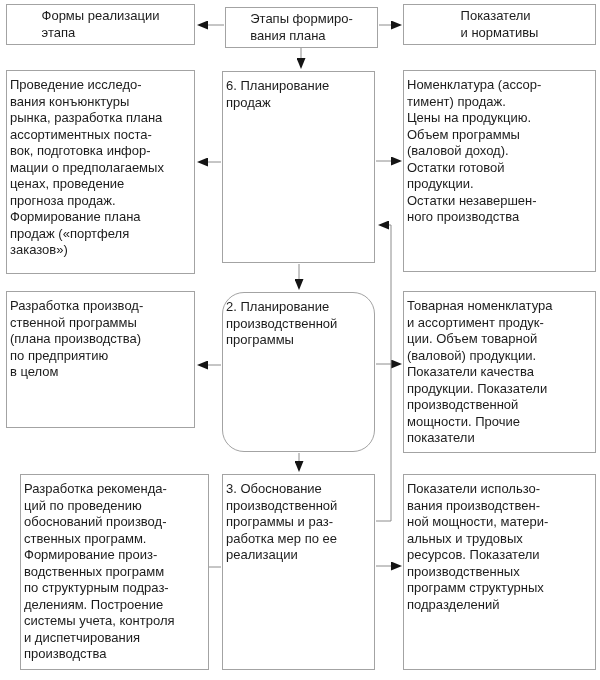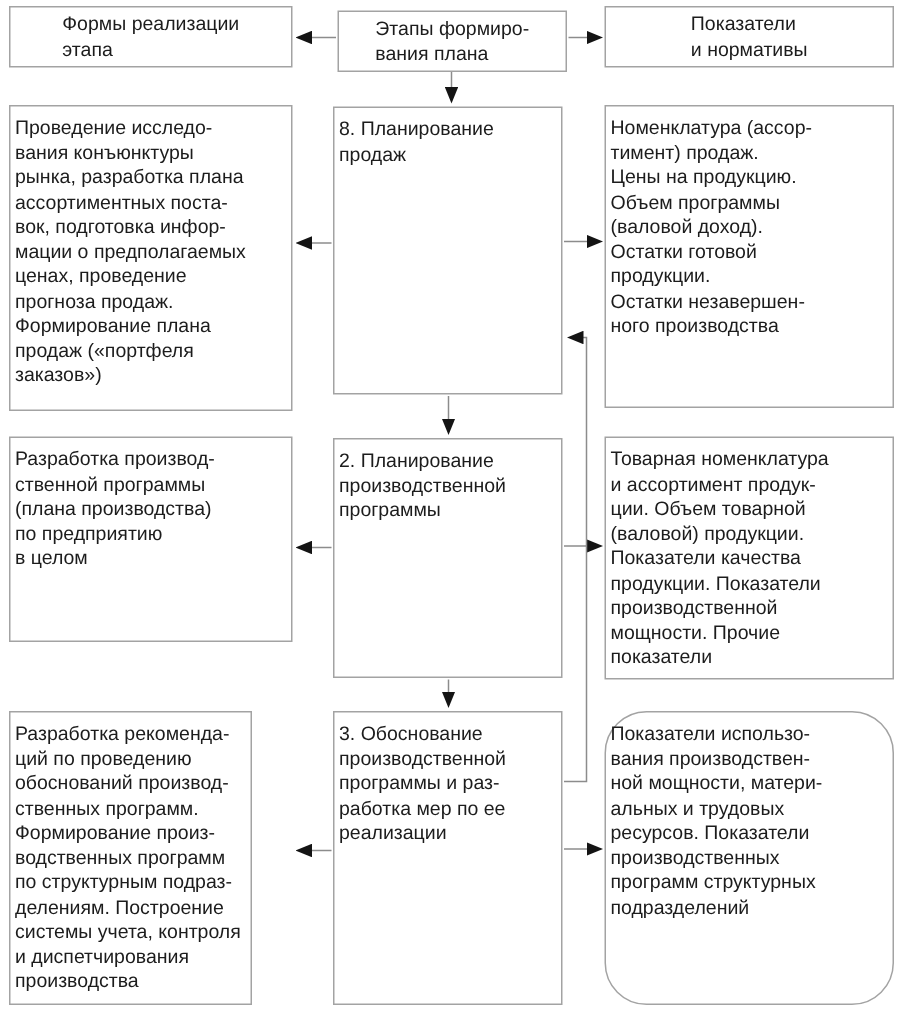--- a/index.html
+++ b/index.html
@@ -56,26 +56,26 @@
   
   .b-hdr-forms      {left:6px;  top:4px;  width:189px; height:41px;}
   .b-hdr-stages     {left:225px;top:7px;  width:153px; height:41px;}
   .b-hdr-indicators {left:403px;top:4px;  width:193px; height:41px;}
   
   .b-form-1  {left:6px;  top:70px; width:189px; height:204px;}
   .b-stage-1 {left:222px;top:71px; width:153px; height:192px;}
   .b-ind-1   {left:403px;top:70px; width:193px; height:202px;}
   
   .b-form-2  {left:6px;  top:291px;width:189px; height:137px;}
-  .b-stage-2 {left:222px;top:292px;width:153px; height:160px;}
+  .b-stage-2 {left:222px;top:292px;width:153px; height:160px;border-radius:22px;}
   .b-ind-2   {left:403px;top:291px;width:193px; height:162px;}
   
-  .b-form-3  {left:6px;  top:474px;width:162px; height:196px;}
+  .b-form-3  {left:20px;  top:474px;width:189px; height:196px;}
   .b-stage-3 {left:222px;top:474px;width:153px; height:196px;}
-  .b-ind-3   {left:403px;top:474px;width:193px; height:196px;border-radius:28px;}
+  .b-ind-3   {left:403px;top:474px;width:193px; height:196px;}
 </style>
 </head>
 <body>
 
 <div class="diagram">
 
   <svg class="connectors" viewBox="0 0 600 680" xmlns="http://www.w3.org/2000/svg">
     <defs>
       <marker id="arr" markerWidth="11" markerHeight="9" refX="9" refY="4.5" orient="auto" markerUnits="userSpaceOnUse">
         <path class="head" d="M0,0 L11,4.5 L0,9 Z"></path>
@@ -111,21 +111,21 @@
 вания конъюнктуры
 рынка, разработка плана
 ассортиментных поста-
 вок, подготовка инфор-
 мации о предполагаемых
 ценах, проведение
 прогноза продаж.
 Формирование плана
 продаж («портфеля
 заказов»)</div>
-  <div class="box b-stage-1">8. Планирование
+  <div class="box b-stage-1">6. Планирование
 продаж</div>
   <div class="box b-ind-1">Номенклатура (ассор-
 тимент) продаж.
 Цены на продукцию.
 Объем программы
 (валовой доход).
 Остатки готовой
 продукции.
 Остатки незавершен-
 ного производства</div>

